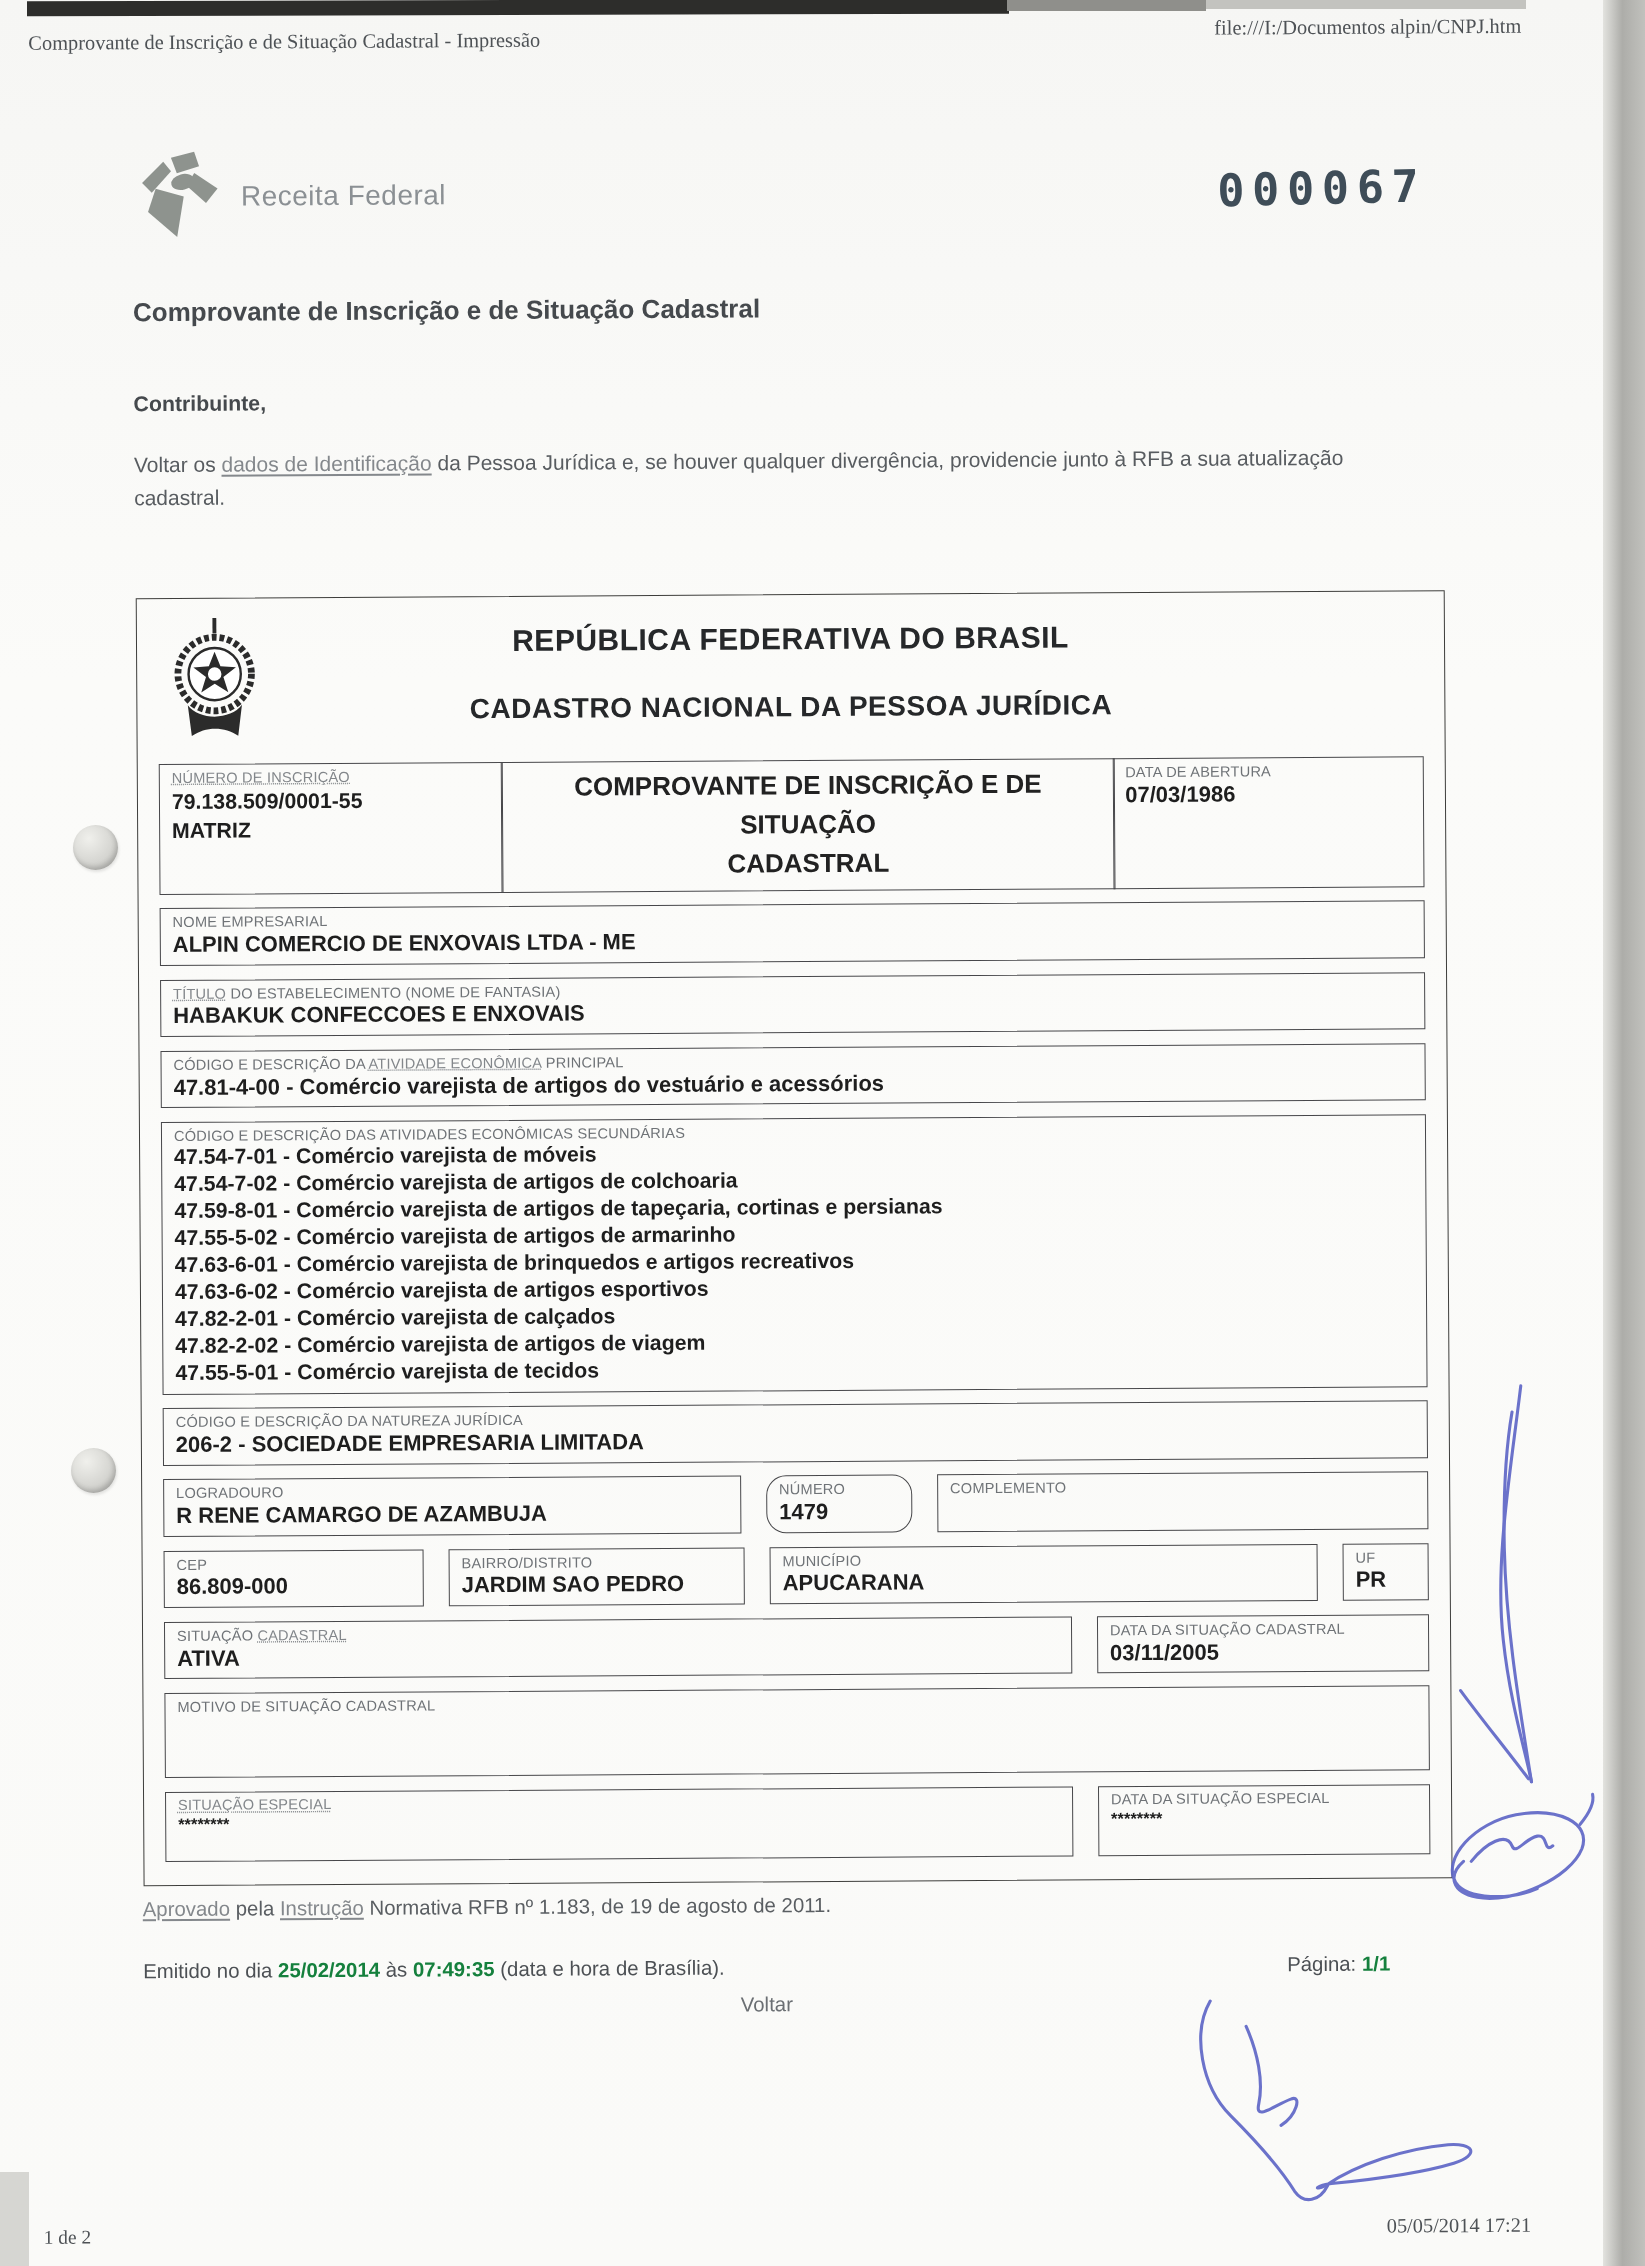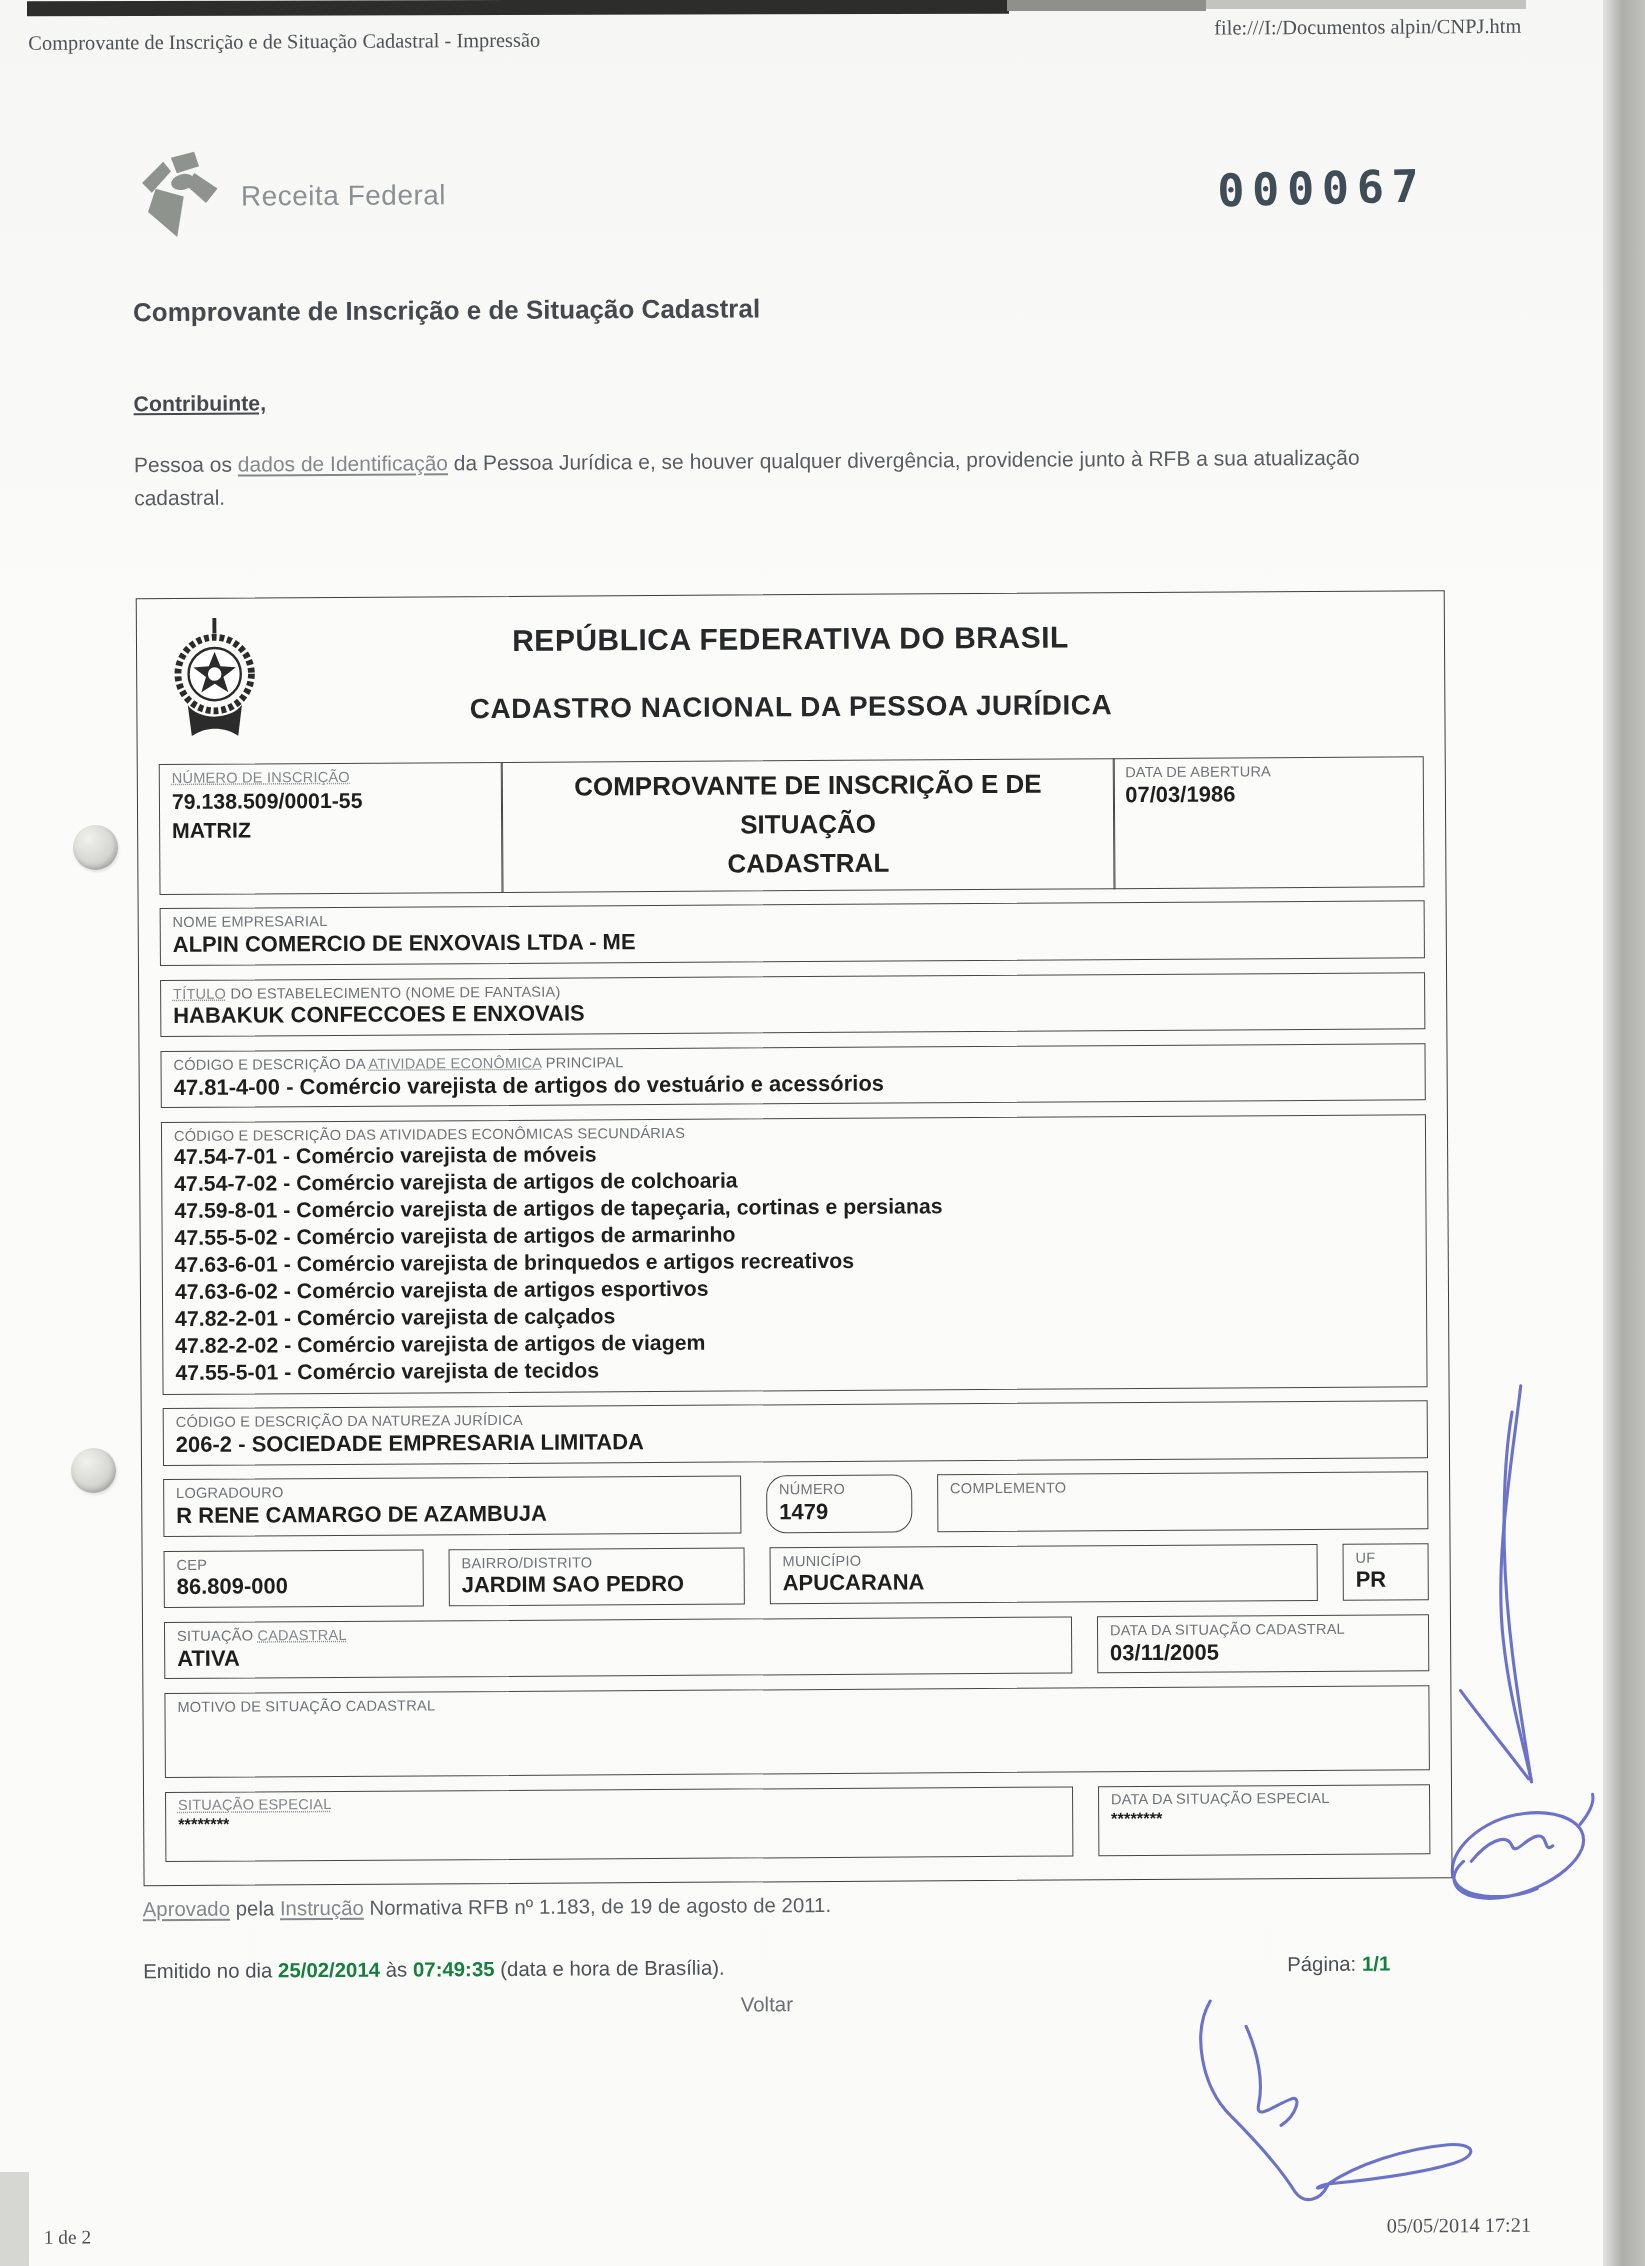--- a/index.html
+++ b/index.html
@@ -36,21 +36,21 @@
   .pf-date  { position:absolute; left:1380px; top:2218px; font-size:20.4px; }
 
   
   .logo { position:absolute; left:144px; top:146px; display:flex; align-items:center; }
   .logo-text { font-size:28px; color:#8b9094; margin-left:13.6px; letter-spacing:0.5px; }
   .stamp { position:absolute; left:1223px; top:165px; font-family:"DejaVu Sans Mono", monospace;
            font-weight:bold; font-size:45px; letter-spacing:7.8px; color:#3f4d58; transform:rotate(-1deg); }
 
   
   .intro-heading { position:absolute; left:138px; top:293px; font-size:26px; font-weight:bold; color:#45494d; }
-  .intro-salut   { position:absolute; left:138px; top:388px; font-size:21.3px; font-weight:bold; color:#45494d;text-decoration:underline; }
+  .intro-salut   { position:absolute; left:138px; top:388px; font-size:21.3px; font-weight:bold; color:#45494d; }
   .intro-body    { position:absolute; left:138px; top:444px; width:1300px; font-size:21px; line-height:33px; color:#585c60; }
   .gray-link { color:#84888c; text-decoration:underline; text-underline-offset:2.9px; cursor:pointer; }
 
   
   .cert { position:absolute; left:139px; top:594px; width:1309px; min-height:1236px;
           border:1.9px solid #3e3e3c; padding:17.5px 21.3px 23px; }
   .cert-header { position:relative; height:138px; margin-bottom:9.7px; }
   .cert-emblem { position:absolute; left:11.6px; top:1.9px; }
   .cert-h1 { text-align:center; font-size:30px; font-weight:bold; color:#26282a; padding-top:9.7px; letter-spacing:0.5px; }
   .cert-h2 { text-align:center; font-size:28px; font-weight:bold; color:#26282a; padding-top:35px; letter-spacing:0.5px; }
@@ -108,21 +108,21 @@
         <polygon points="18,40 47,48 40,90 10,64"></polygon>
       </g>
     </svg>
     <span class="logo-text">Receita Federal</span>
   </div>
 
   <div class="stamp">000067</div>
 
   <div class="intro-heading">Comprovante de Inscrição e de Situação Cadastral</div>
   <div class="intro-salut">Contribuinte,</div>
-  <div class="intro-body"><span>Pessoa os </span><span class="gray-link">dados de Identificação</span><span> da Pessoa Jurídica e, se houver qualquer divergência, providencie junto à RFB a sua atualização cadastral.</span></div>
+  <div class="intro-body"><span>Voltar os </span><span class="gray-link">dados de Identificação</span><span> da Pessoa Jurídica e, se houver qualquer divergência, providencie junto à RFB a sua atualização cadastral.</span></div>
 
   <div class="cert">
 
     <div class="cert-header">
       <svg class="cert-emblem" width="89" height="134" viewBox="0 0 92 138">
         <rect x="44" y="0" width="4" height="16" fill="#2b2b2b"></rect>
         <circle cx="46" cy="58" r="38" fill="none" stroke="#2b2b2b" stroke-width="7" stroke-dasharray="5 3"></circle>
         <circle cx="46" cy="58" r="27" fill="#ffffff" stroke="#2b2b2b" stroke-width="2.5"></circle>
         <path d="M46 35 L52 50 L68 51 L55 61 L60 77 L46 68 L32 77 L37 61 L24 51 L40 50 Z" fill="#2b2b2b"></path>
         <circle cx="46" cy="58" r="8" fill="#ffffff" stroke="#2b2b2b" stroke-width="2"></circle>

